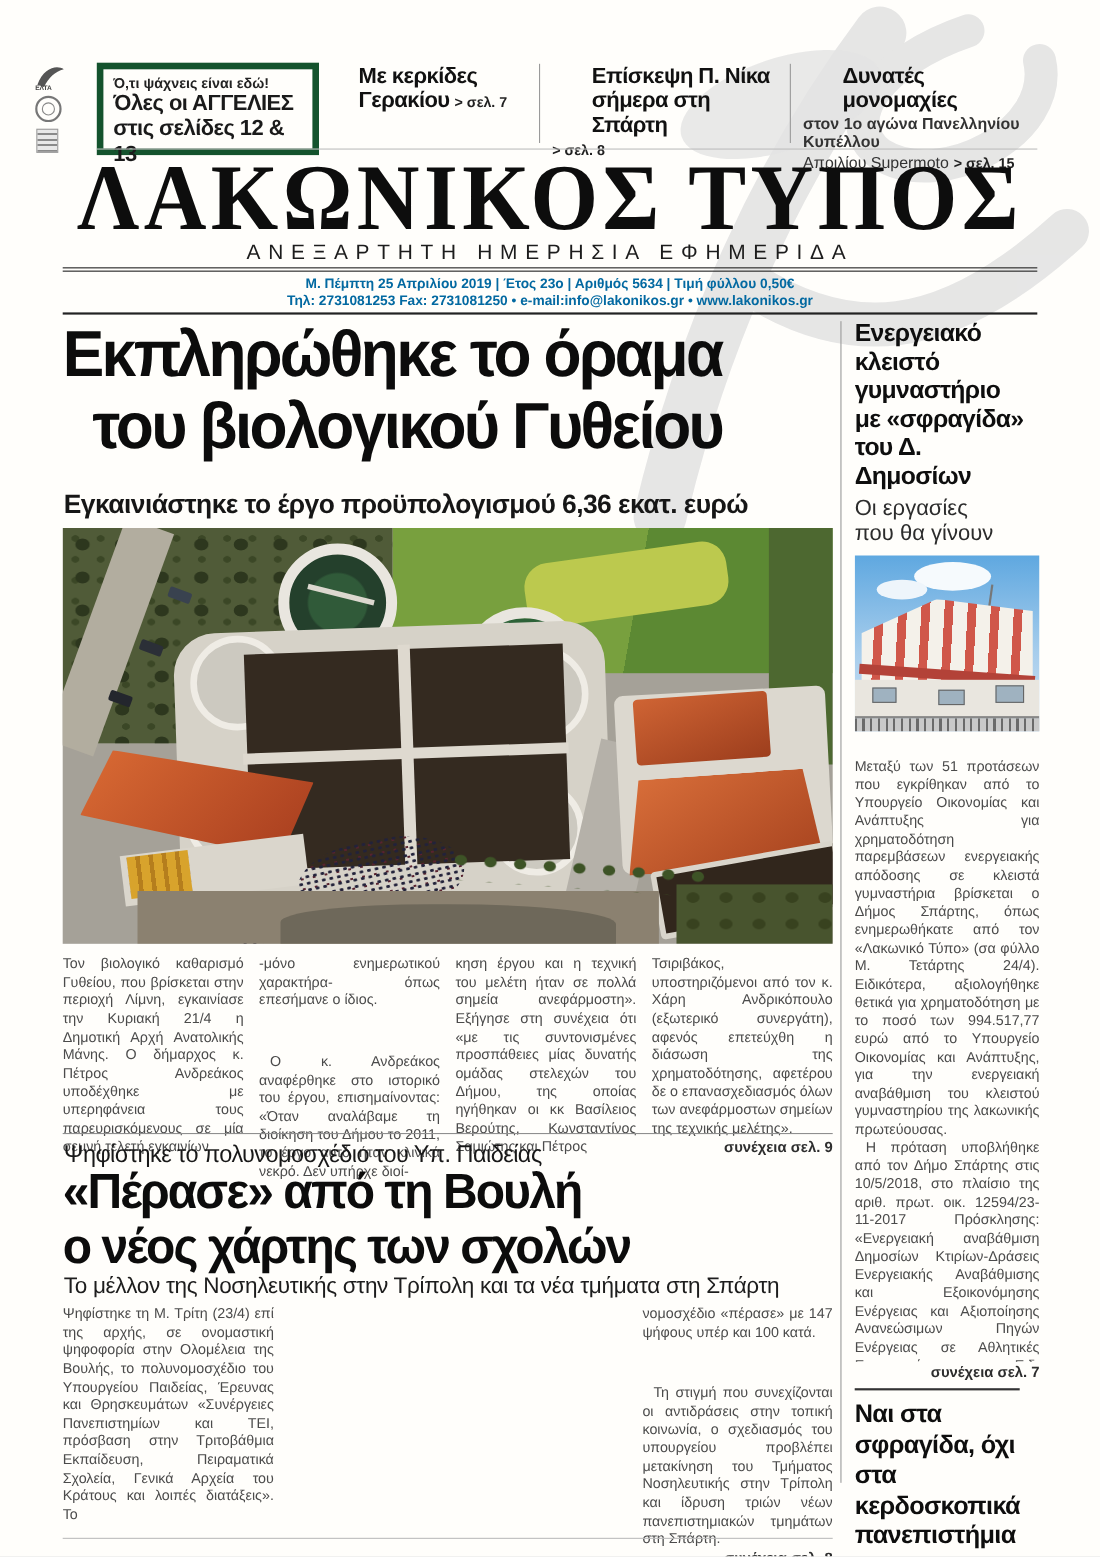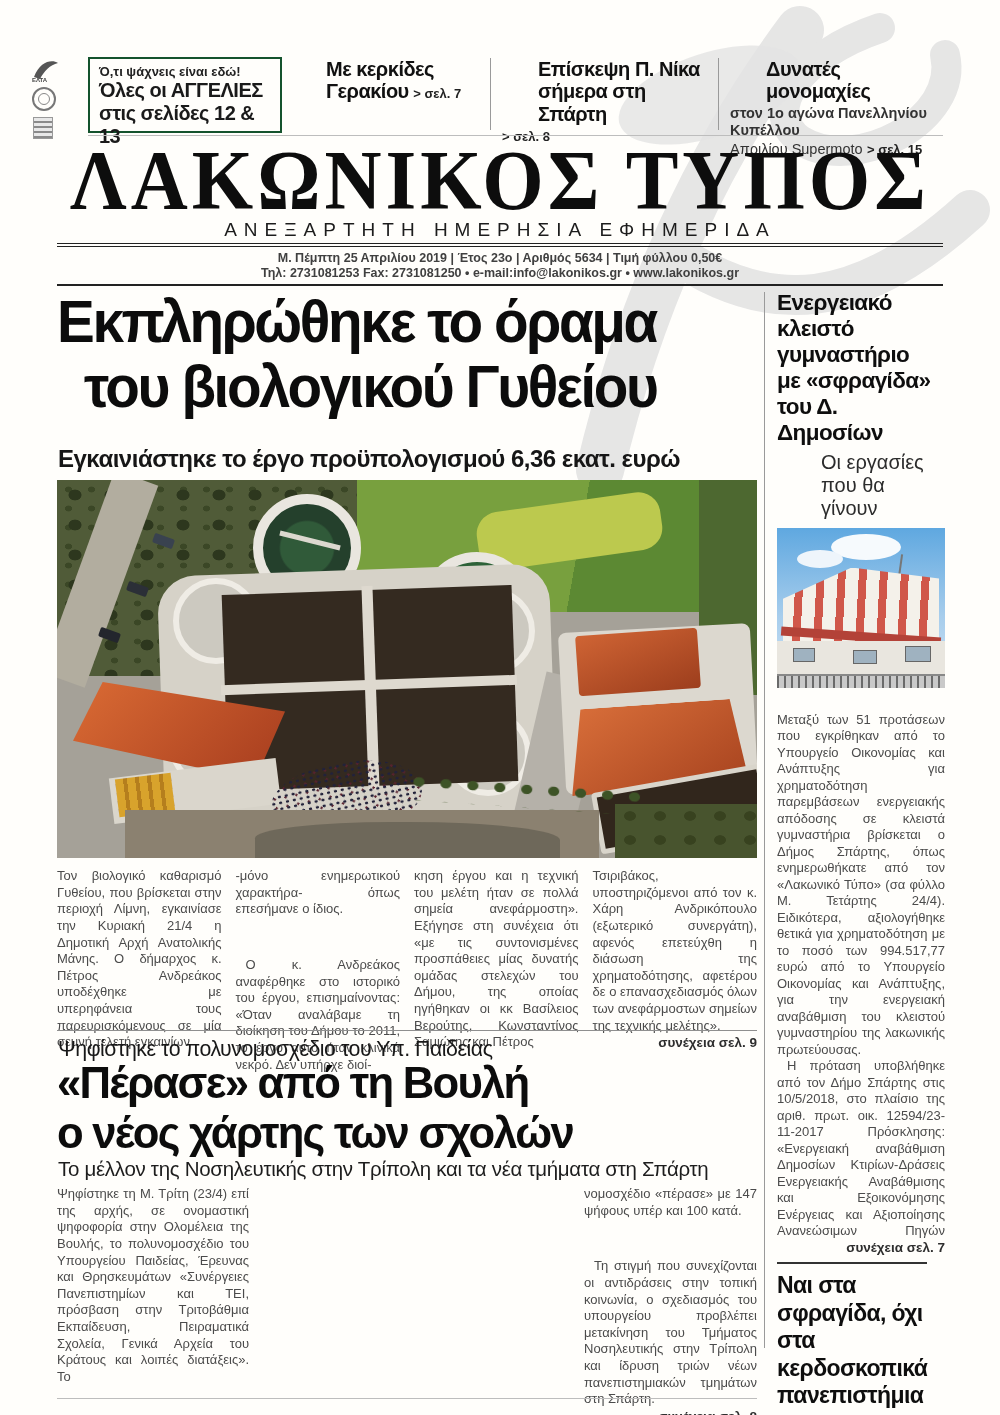--- a/index.html
+++ b/index.html
@@ -1,51 +1,51 @@
 <!DOCTYPE html>
 <html><head>
 <meta charset="utf-8">
 <style>
   html,body{margin:0;padding:0;background:#e8e8e8;}
   .page{position:relative;width:1000px;height:1415px;background:#fffefb;margin:0 auto;
         font-family:"Liberation Sans",sans-serif;color:#1a1a1a;overflow:hidden;}
   .abs{position:absolute;}
   .wm{position:absolute;pointer-events:none;}
   
-  .clsbox{border:2px solid #14532d;padding:5px 9px;}
+  .clsbox{border:6px solid #14532d;padding:5px 9px;}
   .cls1{font-size:13px;font-weight:700;color:#222;}
   .cls2{font-size:20px;font-weight:700;letter-spacing:-.5px;}
   .teaser-t{font-size:20px;font-weight:700;line-height:1.12;letter-spacing:-.5px;color:#111;margin-left:36px;}
   .teaser-s{font-size:14.5px;color:#333;line-height:1.2;}
   .pg{font-size:13px;font-weight:700;color:#222;}
   .vsep{width:1px;background:#9a9a9a;}
   
   .mast{font-family:"Liberation Serif",serif;font-weight:700;font-size:79px;letter-spacing:4px;
         text-align:center;line-height:.95;color:#0d0d0d;transform:scaleY(1.08);transform-origin:top;}
   .mastsub{font-size:19px;letter-spacing:7px;text-align:center;color:#1c1c1c;}
-  .inforow{font-size:12.5px;font-weight:700;text-align:center;color:#404040;line-height:1.25;}
+  .inforow{font-size:12.5px;font-weight:700;text-align:center;color:#0369a1;line-height:1.25;}
   .dbl{border-top:1px solid #222;border-bottom:1px solid #222;height:2px;}
   .rule1{background:#222;height:2px;}
   .hair{background:#bdbdbd;height:1px;}
   
   .h1line{font-size:59px;font-weight:700;letter-spacing:-2.5px;line-height:1;color:#0c0c0c;
           display:inline-block;transform:scaleX(.96);transform-origin:left;}
   .deck1{font-size:24px;font-weight:700;letter-spacing:-.5px;color:#161616;}
   .kicker{font-size:22px;color:#181818;letter-spacing:-.5px;display:inline-block;transform:scaleX(.97);transform-origin:left;}
   .h2line{font-size:45px;font-weight:700;letter-spacing:-1.8px;line-height:1;color:#0c0c0c;
           display:inline-block;transform:scaleX(.97);transform-origin:left;}
   .deck2{font-size:20.5px;font-weight:500;color:#1d1d1d;letter-spacing:-.3px;}
   
   .bodycol{font-size:13px;line-height:1.28;color:#4b4b4b;text-align:justify;}
   .bodycol p{margin:0 0 0 0;}
   .bodycol p+p{text-indent:10px;margin-top:39px;}
   .cont{font-size:13.5px;font-weight:700;color:#2e2e2e;text-align:right;}
   
   .sb-h{font-size:22.5px;font-weight:700;line-height:1.16;letter-spacing:-.6px;color:#0e0e0e;}
-  .sb-d{font-size:20px;color:#2c2c2c;line-height:1.15;margin-left:44px;}
+  .sb-d{font-size:20px;color:#2c2c2c;line-height:1.15;}
   .sb-b{font-size:13px;line-height:1.27;color:#4b4b4b;text-align:justify;}
   .op-h{font-size:23px;font-weight:700;line-height:1.2;letter-spacing:-.6px;color:#0e0e0e;}
   .op-by{font-size:14.5px;font-weight:700;color:#3a3a3a;}
   .photo{position:relative;overflow:hidden;}
   .photo *{position:absolute;}
 </style>
 </head>
 <body>
 
 <div class="page">

